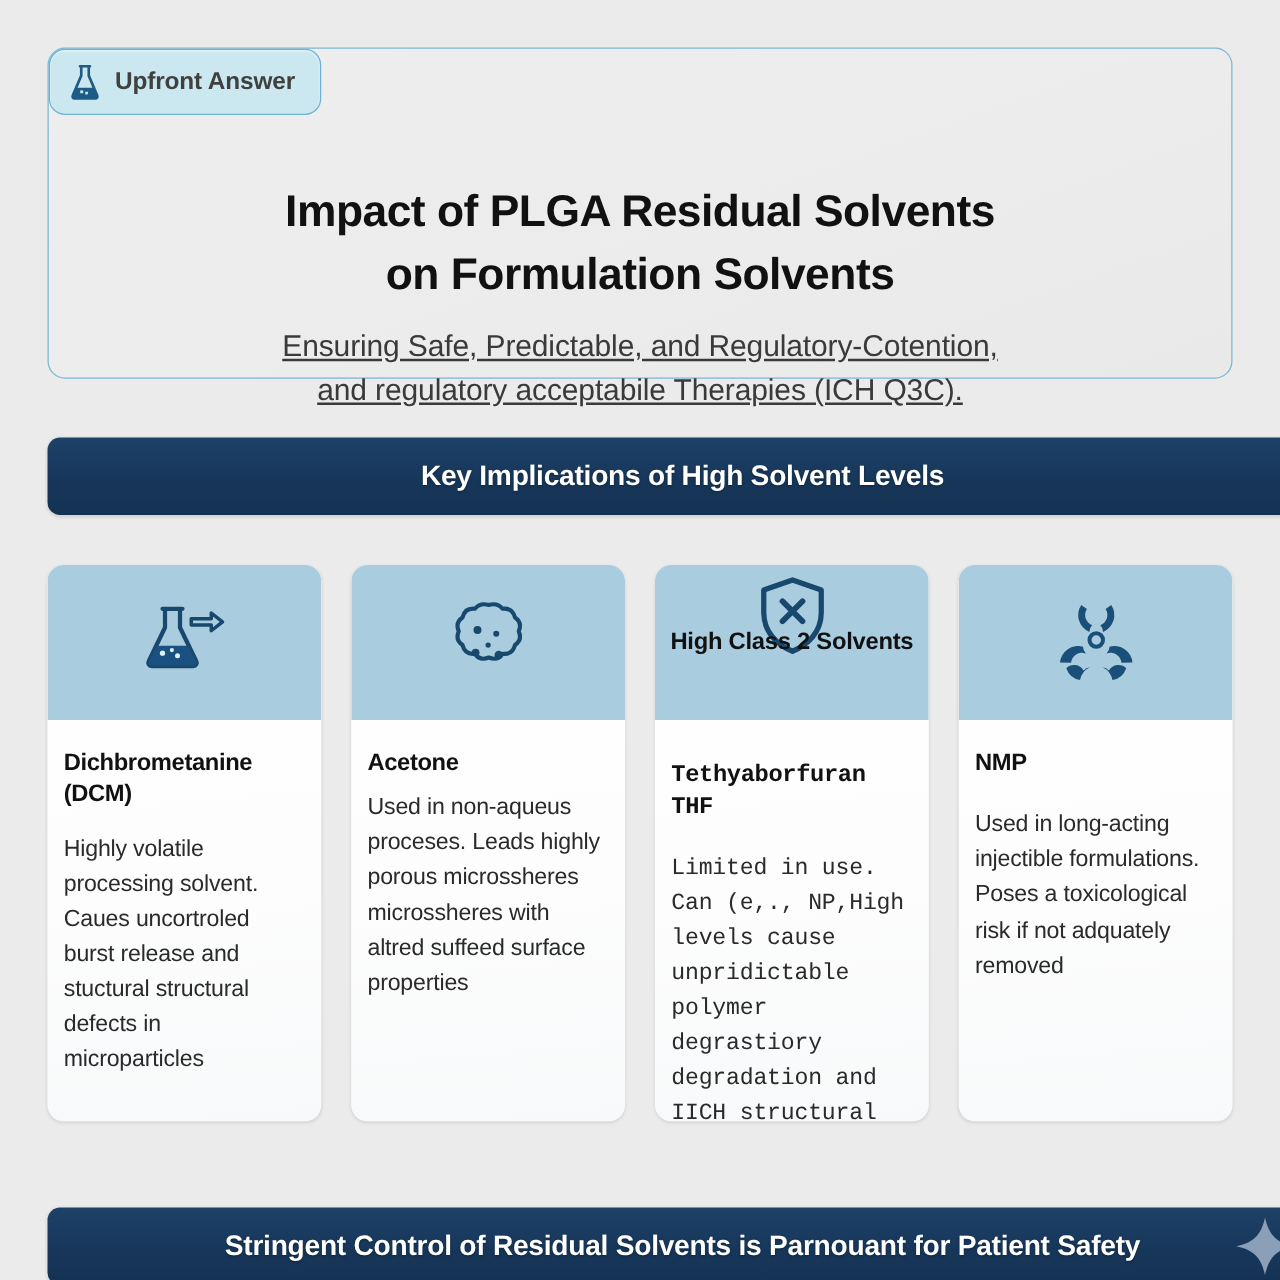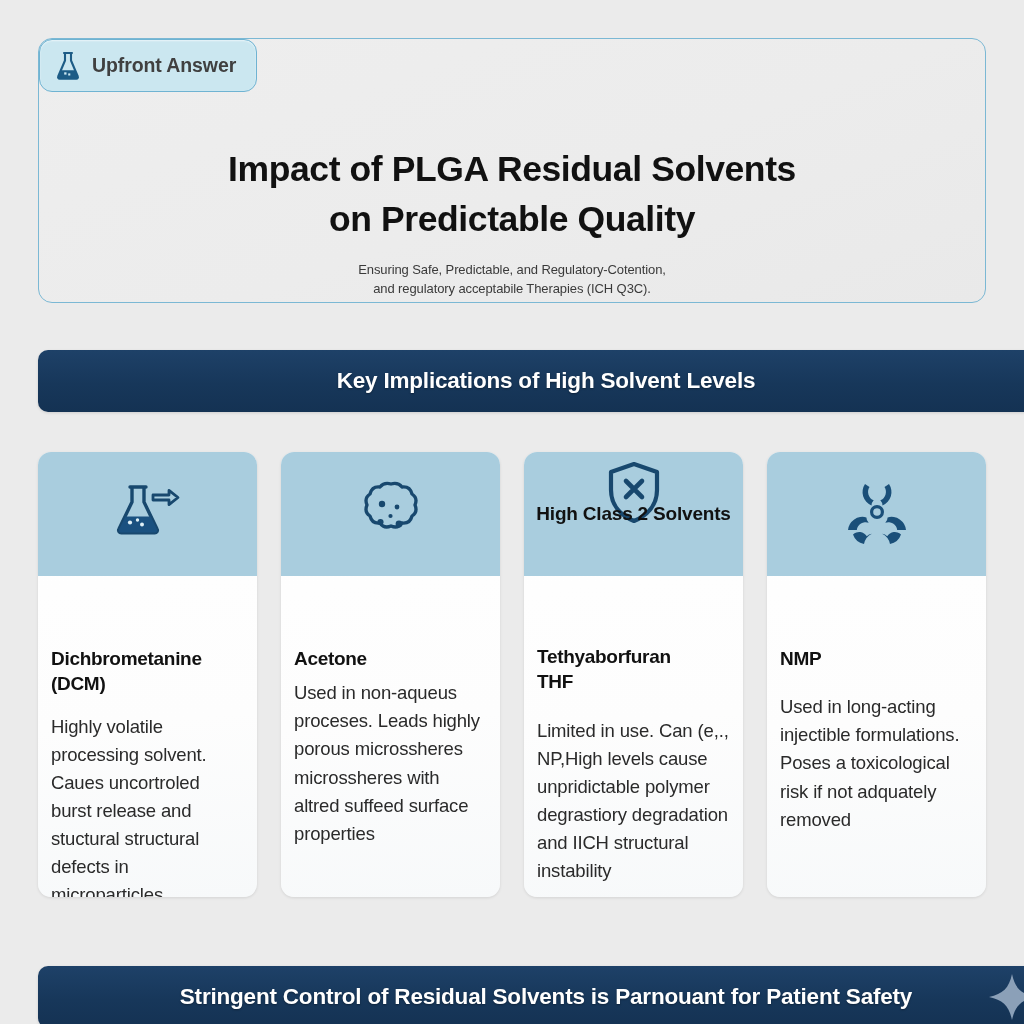--- a/index.html
+++ b/index.html
@@ -62,24 +62,25 @@
     color: #111;
     letter-spacing: -0.4px;
     margin-top: 33px;
   }
 
   #hero-subtitle {
     position: absolute;
     left: 0; right: 0;
     top: 222px;
     text-align: center;
-    font-size: 13px;
+    font-size: 24px;
     line-height: 1.44;
     color: #3a3a3a;
     letter-spacing: -0.1px;
+    text-decoration: underline;
   }
 
   
   .banner {
     position: absolute;
     left: 38px;
     width: 1016px;
     height: 62px;
     border-radius: 10px;
     background: linear-gradient(180deg, #1e4168 0%, #17375a 55%, #143253 100%);
@@ -145,21 +146,20 @@
     font-size: 19px;
     font-weight: bold;
     color: #111;
     line-height: 1.28;
     letter-spacing: -0.2px;
   }
 
   .card-body {
     flex: 1 1 auto;
     padding: 22px 13px 0 13px;
-    margin-top: 48px;
   }
 
   .card-title {
     font-size: 19px;
     font-weight: bold;
     color: #111;
     line-height: 1.33;
     letter-spacing: -0.3px;
     margin-bottom: 16px;
   }
@@ -170,21 +170,21 @@
     line-height: 1.52;
     letter-spacing: -0.15px;
   }
 
   
   .align-left  .card-title,
   .align-left  .card-text  { text-align: left; }
   .align-center .card-title,
   .align-center .card-text { text-align: left; }
 
-  .card-3 .card-body { padding-top: 20px; }
+  .card-3 .card-body { padding-top: 32px; font-family: Liberation Mono, monospace; }
   .card-3 .card-title { margin-bottom: 22px; }
   .card-4 .card-title { margin-bottom: 22px; }
   .card-2 .card-title { margin-bottom: 8px; }
 </style>
 </head>
 <body>
 
 <div id="hero">
 
   <div id="badge">
@@ -194,21 +194,21 @@
         <path d="M7.3 20.2 h13.4 l3.1 6.9 a1.2 1.2 0 0 1 -1.1 1.7 H5.3 a1.2 1.2 0 0 1 -1.1 -1.7 z" fill="#1d5c86"></path>
         <rect x="10.2" y="22.3" width="2.3" height="2.3" fill="#cbe7f0"></rect>
         <rect x="14.2" y="23.4" width="2.1" height="2.1" fill="#cbe7f0"></rect>
       </svg>
     </span>
     <span class="label">Upfront Answer</span>
   </div>
 
   <div id="hero-title">
     <div>Impact of PLGA Residual Solvents</div>
-    <div>on Predictable Quality</div>
+    <div>on Formulation Solvents</div>
   </div>
 
   <div id="hero-subtitle">
     <div>Ensuring Safe, Predictable, and Regulatory-Cotention,</div>
     <div>and regulatory acceptabile Therapies (ICH Q3C).</div>
   </div>
 
 </div>
 
 <div class="banner" id="banner-top">

